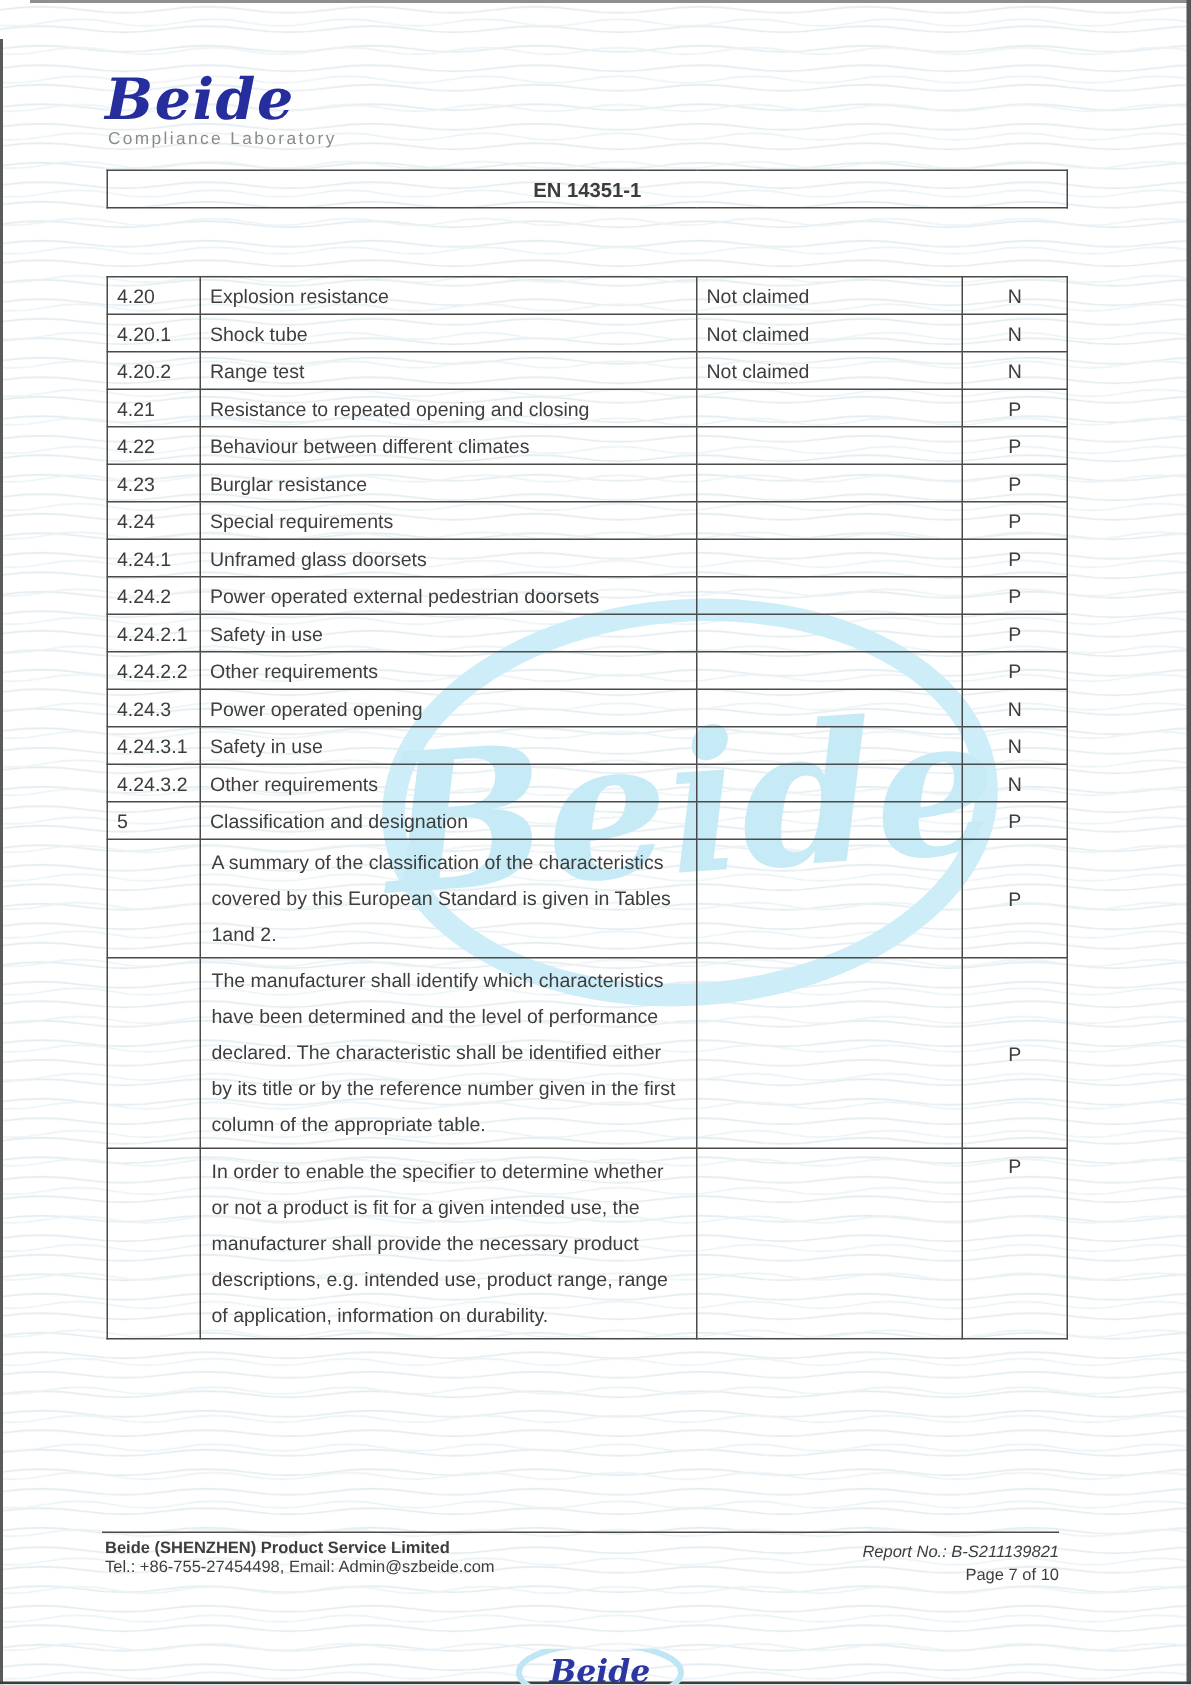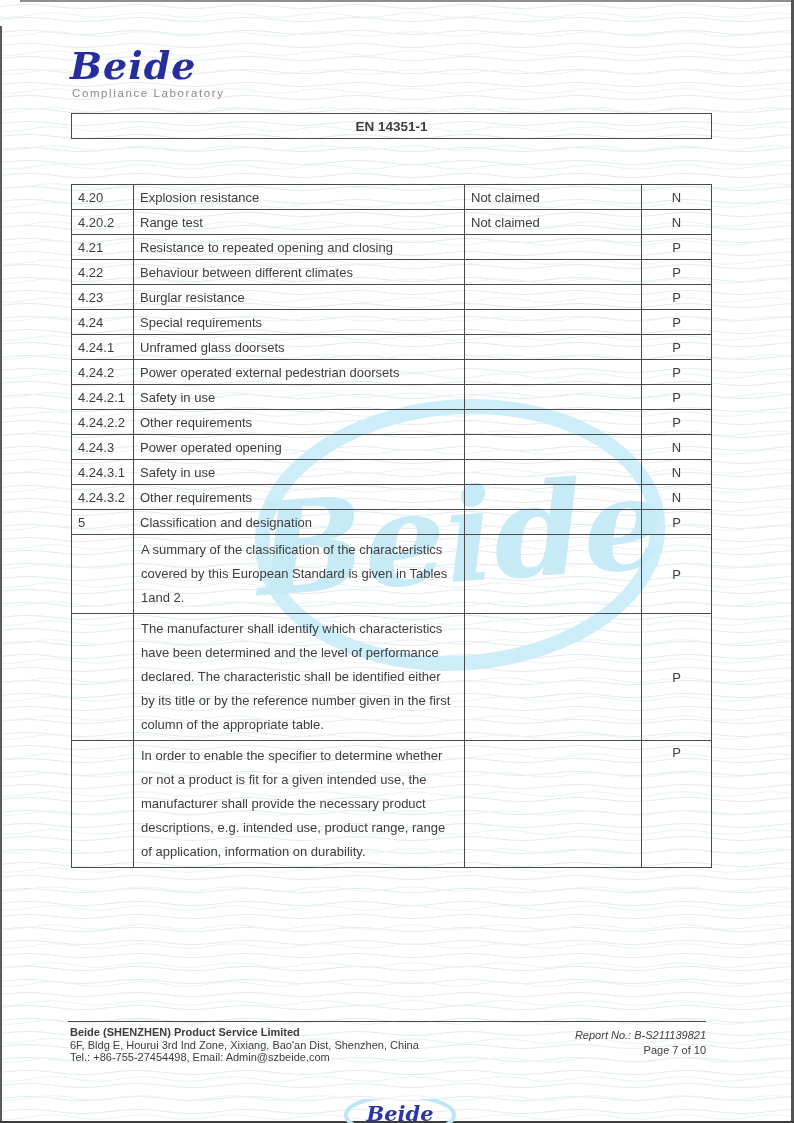--- a/index.html
+++ b/index.html
@@ -109,20 +109,26 @@
           <col style="width:70px">
         </colgroup>
       <tbody>
   <tr>
     <td class="clause">4.20</td>
     <td class="req">Explosion resistance</td>
     <td class="result">Not claimed</td>
     <td class="verdict">N</td>
   </tr>
 
+  <tr>
+    <td class="clause">4.20.1</td>
+    <td class="req">Shock tube</td>
+    <td class="result">Not claimed</td>
+    <td class="verdict">N</td>
+  </tr>
 
   <tr>
     <td class="clause">4.20.2</td>
     <td class="req">Range test</td>
     <td class="result">Not claimed</td>
     <td class="verdict">N</td>
   </tr>
 
   <tr>
     <td class="clause">4.21</td>
@@ -227,21 +233,20 @@
     <td class="req">In order to enable the specifier to determine whether or not a product is fit for a given intended use, the manufacturer shall provide the necessary product descriptions, e.g. intended use, product range, range of application, information on durability.</td>
     <td class="result"></td>
     <td class="verdict v-top">P</td>
   </tr>
 </tbody>
     </table>
 
     <div id="footer-rule" class="abs"></div>
     <div id="footer-left" class="abs">
       <div id="footer-company">Beide (SHENZHEN) Product Service Limited</div>
-      <div>6F, Bldg E, Hourui 3rd Ind Zone, Xixiang, Bao'an Dist, Shenzhen, China</div>
       <div>Tel.: +86-755-27454498, Email: Admin@szbeide.com</div>
     </div>
     <div id="footer-right" class="abs">
       <div id="report-no-line"><span>Report No.: </span><span>B-S211139821</span></div>
       <div>Page 7 of 10</div>
     </div>
 
     <div id="bottom-mark" class="abs">
       <svg width="120" height="44" aria-hidden="true">
         <ellipse cx="60" cy="16" rx="54" ry="19" fill="none" stroke="#bfe6f3" stroke-width="4"></ellipse>

